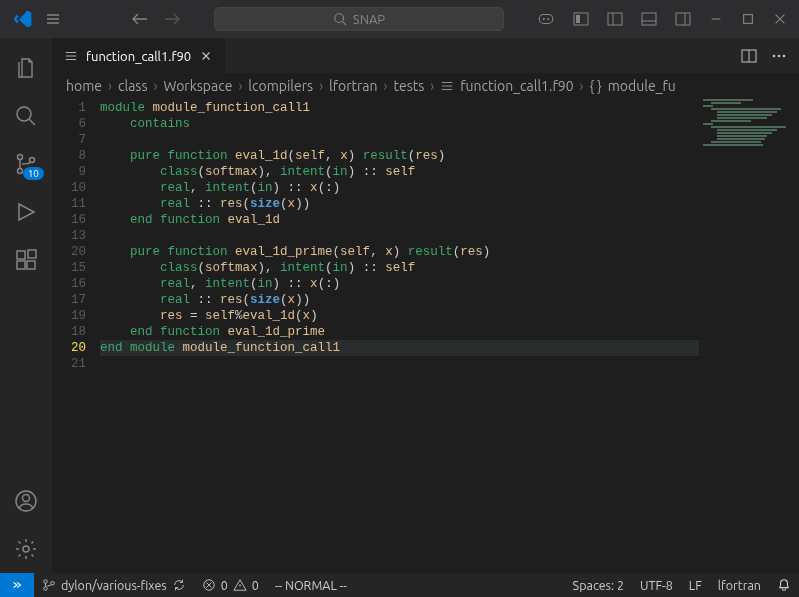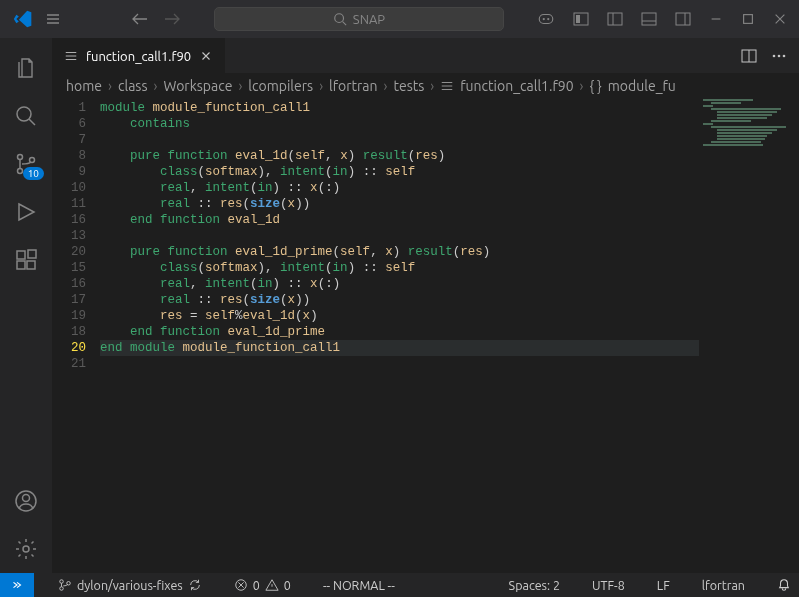--- a/index.html
+++ b/index.html
@@ -102,21 +102,21 @@
 .ty { color:#3ea66f; }
 .id { color:#e2c08d; }
 
 .statusbar {
   height:24px;
   background:#252526;
   display:flex; align-items:center;
   color:#cccccc; font-size:12.5px;
 }
 .statusbar .remote { width:34px; height:100%; background:#0078d4; display:flex; align-items:center; justify-content:center; color:#fff; }
-.statusbar .sitem { padding:0 8px; display:flex; align-items:center; gap:5px; cursor:pointer;margin-left:16px; }
+.statusbar .sitem { padding:0 8px; display:flex; align-items:center; gap:5px; cursor:pointer; }
 .statusbar .right { margin-left:auto; display:flex; }
 
 svg { display:block; }
 .fileicon { width:14px; height:14px; }
 </style>
 </head>
 <body>
 
 <div class="titlebar">
   <div class="logo">

